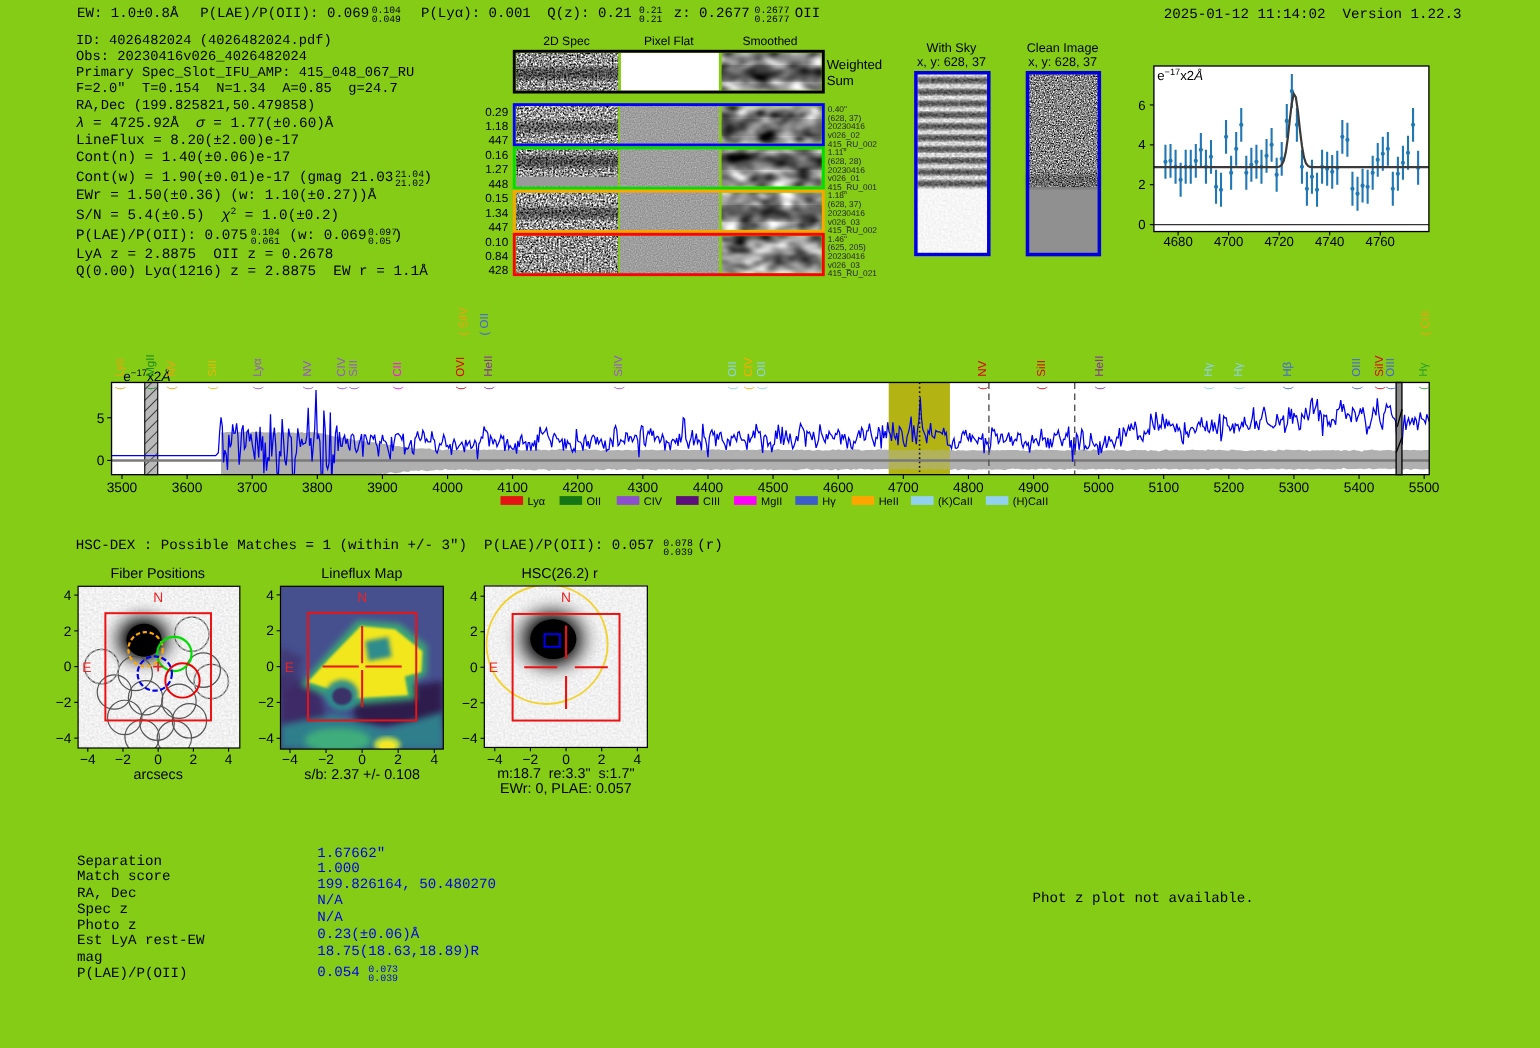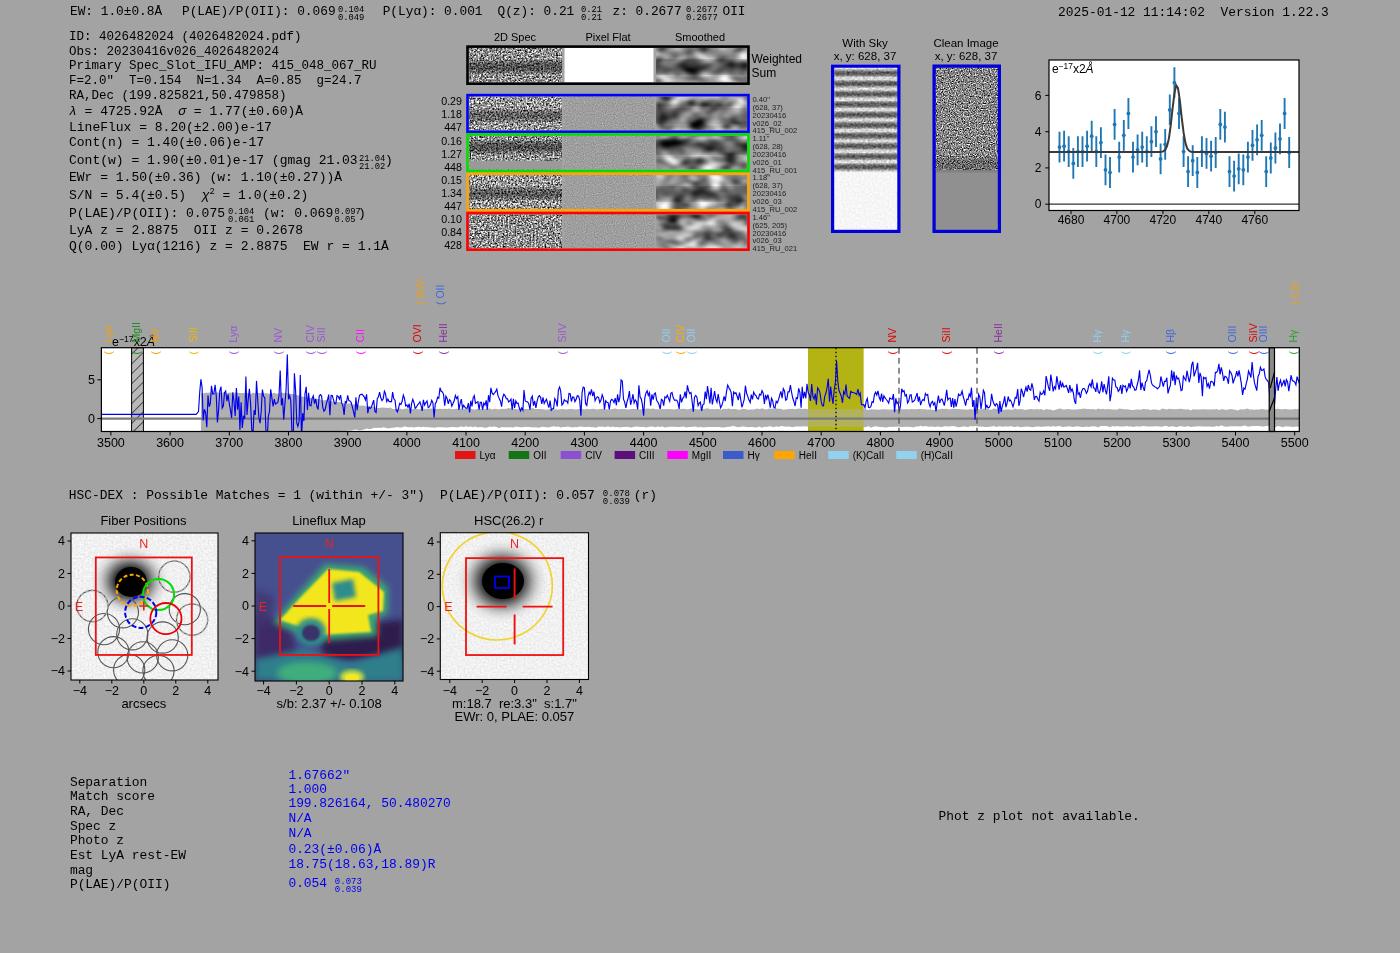--- a/index.html
+++ b/index.html
@@ -1,14 +1,14 @@
 <!DOCTYPE html>
 <html><head><meta charset="utf-8"><style>
 html,body{margin:0;padding:0;background:#fff;}
-#page{position:relative;width:1400px;height:953px;background:#a3a3a3;overflow:hidden;}
+#page{position:relative;width:1400px;height:953px;background:#84cc16;overflow:hidden;}
 </style></head><body>
 <div id="page">
 <svg width="1400" height="953" viewBox="0 0 1400 953">
 <defs>
 <filter id="fspec" x="0" y="0" width="100%" height="100%" color-interpolation-filters="sRGB">
  <feTurbulence type="fractalNoise" baseFrequency="0.6" numOctaves="2" seed="3"></feTurbulence>
  <feColorMatrix type="matrix" values="1.35 1.35 0 0 -0.79  1.35 1.35 0 0 -0.79  1.35 1.35 0 0 -0.79  0 0 0 0 1"></feColorMatrix>
 </filter>
 <filter id="fspec2" x="0" y="0" width="100%" height="100%" color-interpolation-filters="sRGB">
  <feTurbulence type="fractalNoise" baseFrequency="0.58" numOctaves="2" seed="19"></feTurbulence>

